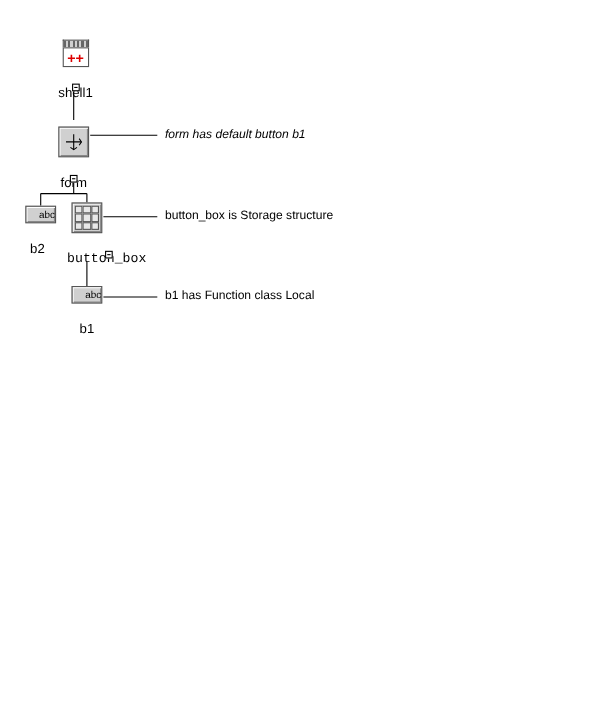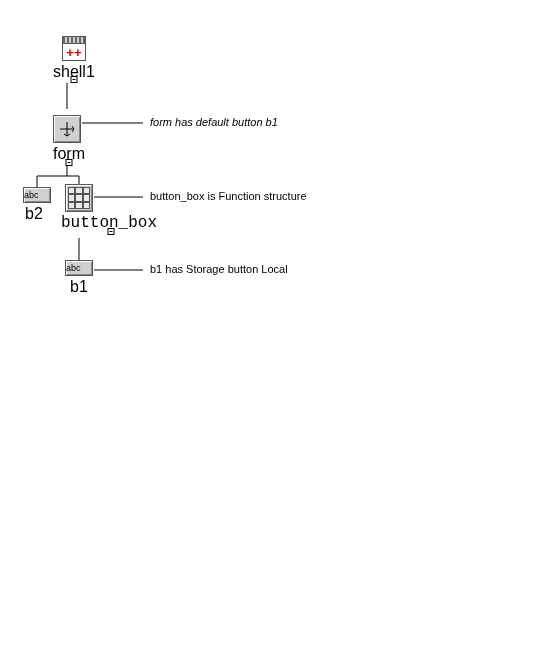--- a/index.html
+++ b/index.html
@@ -29,27 +29,27 @@
     box-sizing: border-box;
   }
   .icon-box-small {
     width: 28px;
     height: 16px;
     background: #d0d0d0;
     border: 1px solid #555;
     box-shadow: inset 1px 1px 0 #fff, inset -1px -1px 0 #888;
     display: flex;
     align-items: center;
-    justify-content: flex-start;
+    justify-content: flex-end;
     font-size: 9px;
     box-sizing: border-box;
   }
   .node-label {
-    font-size: 16px;
-    margin-top: 2px;
+    font-size: 12px;
+    margin-top: 16px;
     white-space: nowrap;
   }
   .handle {
     width: 7px;
     height: 7px;
     border: 1px solid #000;
     background: #fff;
     position: absolute;
     left: 50%;
     transform: translateX(-50%);
@@ -177,14 +177,14 @@
 </div>
 
 <div class="node" style="left:65px; top:260px;">
   <div class="icon-box-small">
       <span>abc</span>
     </div>
   <div class="node-label">b1</div>
 </div>
 
 <div class="annot" style="left:150px; top:116px; width:160px;font-style:italic;">form has default button b1</div>
-<div class="annot" style="left:150px; top:190px; width:160px;">button_box is Function structure</div>
-<div class="annot" style="left:150px; top:263px; width:160px;">b1 has Storage button Local</div>
+<div class="annot" style="left:150px; top:190px; width:160px;">button_box is Storage structure</div>
+<div class="annot" style="left:150px; top:263px; width:160px;">b1 has Function class Local</div>
 
 </body></html>

